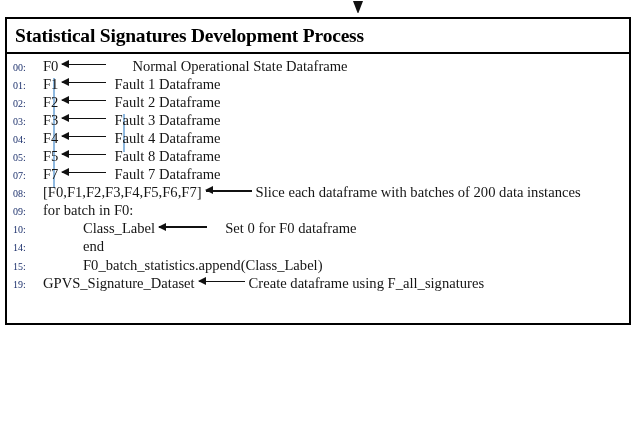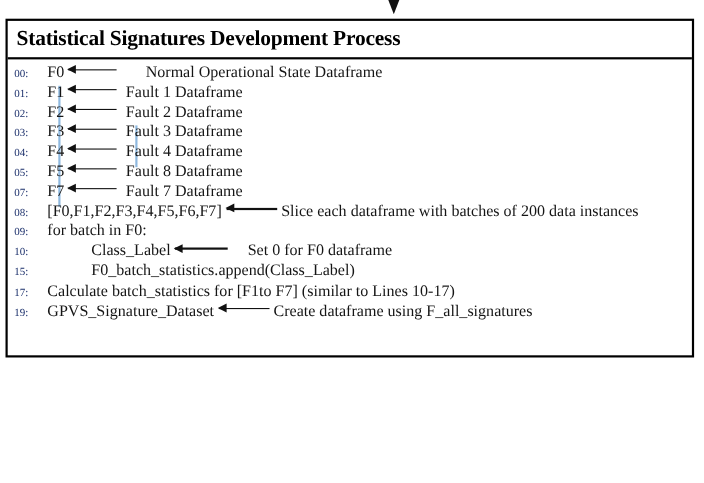--- a/index.html
+++ b/index.html
@@ -154,19 +154,19 @@
         <div class="code-line"><span class="line-no">00:</span><span class="line-content ind-0"><span>F0</span><span class="arrow-left" style="width: 44px;"></span><span class="gap-lg"></span><span>Normal Operational State Dataframe</span></span></div>
         <div class="code-line"><span class="line-no">01:</span><span class="line-content ind-0"><span>F1</span><span class="arrow-left" style="width: 44px;"></span><span class="gap-sm"></span><span>Fault 1 Dataframe</span></span></div>
         <div class="code-line"><span class="line-no">02:</span><span class="line-content ind-0"><span>F2</span><span class="arrow-left" style="width: 44px;"></span><span class="gap-sm"></span><span>Fault 2 Dataframe</span></span></div>
         <div class="code-line"><span class="line-no">03:</span><span class="line-content ind-0"><span>F3</span><span class="arrow-left" style="width: 44px;"></span><span class="gap-sm"></span><span>Fault 3 Dataframe</span></span></div>
         <div class="code-line"><span class="line-no">04:</span><span class="line-content ind-0"><span>F4</span><span class="arrow-left" style="width: 44px;"></span><span class="gap-sm"></span><span>Fault 4 Dataframe</span></span></div>
         <div class="code-line"><span class="line-no">05:</span><span class="line-content ind-0"><span>F5</span><span class="arrow-left" style="width: 44px;"></span><span class="gap-sm"></span><span>Fault 8 Dataframe</span></span></div>
         <div class="code-line"><span class="line-no">07:</span><span class="line-content ind-0"><span>F7</span><span class="arrow-left" style="width: 44px;"></span><span class="gap-sm"></span><span>Fault 7 Dataframe</span></span></div>
         <div class="code-line"><span class="line-no">08:</span><span class="line-content ind-0"><span>[F0,F1,F2,F3,F4,F5,F6,F7]</span><span class="arrow-left" style="width: 46px;"></span><span>Slice each dataframe with batches of 200 data instances</span></span></div>
         <div class="code-line"><span class="line-no">09:</span><span class="line-content ind-0"><span>for batch in F0:</span></span></div>
         <div class="code-line"><span class="line-no">10:</span><span class="line-content ind-1"><span>Class_Label</span><span class="arrow-left" style="width: 48px;"></span><span class="gap-md"></span><span>Set 0 for F0 dataframe</span></span></div>
+        <div class="code-line"><span class="line-no">14:</span><span class="line-content ind-1"><span>end</span></span></div>
         <div class="code-line"><span class="line-no">15:</span><span class="line-content ind-1"><span>F0_batch_statistics.append(Class_Label)</span></span></div>
-        <div class="code-line"><span class="line-no">17:</span><span class="line-content ind-0"><span>Calculate batch_statistics for [F1to F7] (similar to Lines 10-17)</span></span></div>
         <div class="code-line"><span class="line-no">19:</span><span class="line-content ind-0"><span>GPVS_Signature_Dataset</span><span class="arrow-left" style="width: 46px;"></span><span>Create dataframe using F_all_signatures</span></span></div>
       </div>
   </div>
 
 </div>
 
 </body></html>

